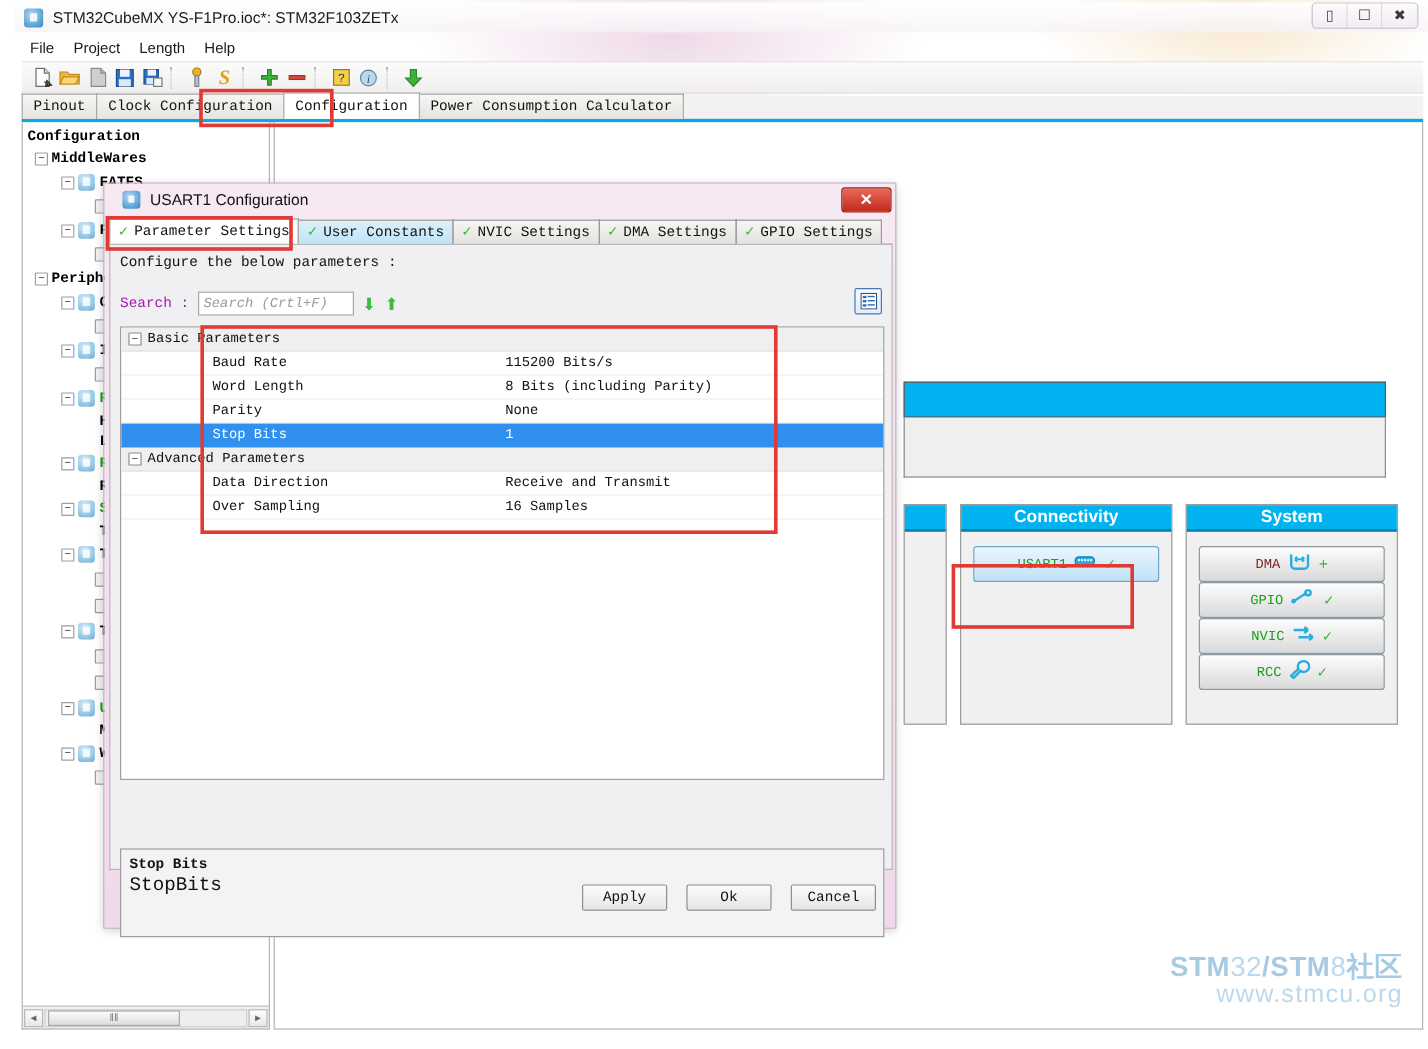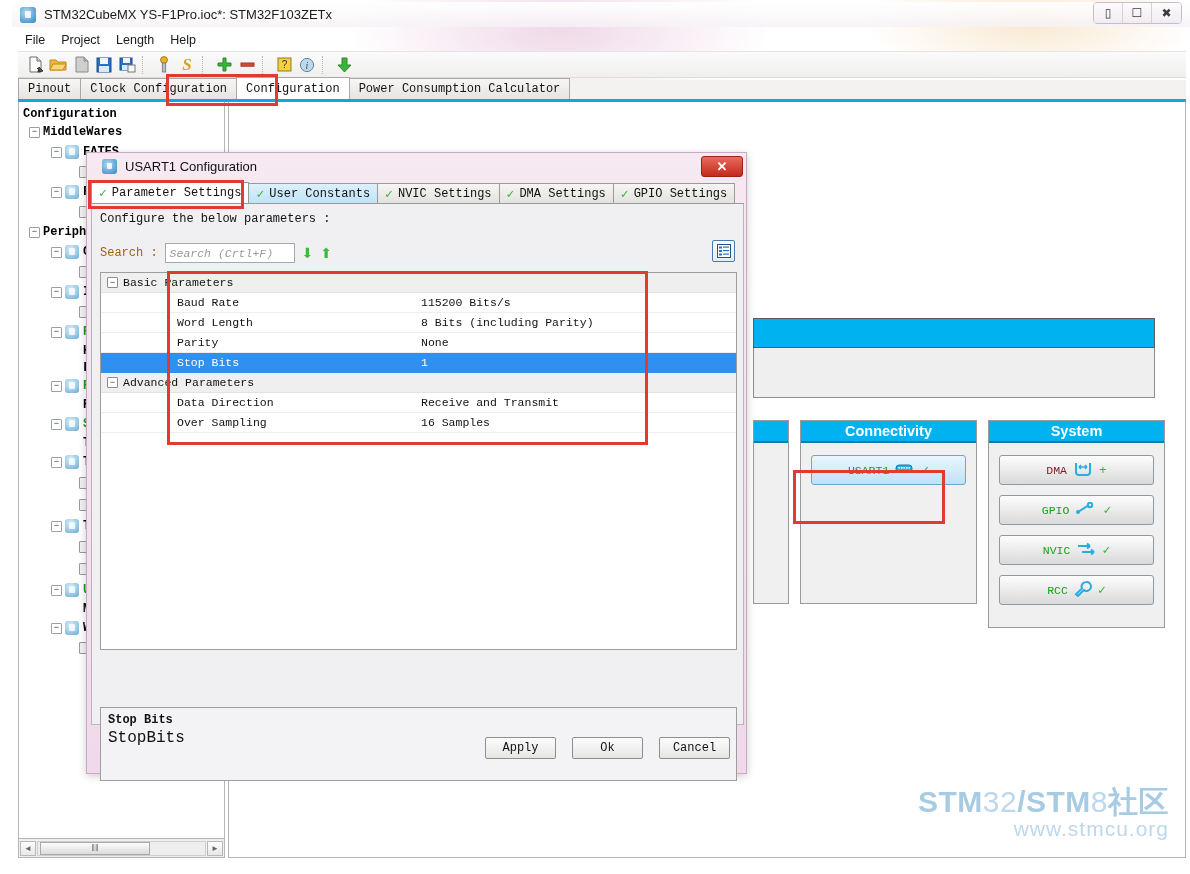--- a/index.html
+++ b/index.html
@@ -179,37 +179,37 @@
   .pcol { width: 177px; background: #f0f0f0; border: 1px solid #9a9a9a; }
   .pcol.clip { width: 36px; }
   .pcol-head {
     height: 22px; background: #00b3f0; border-bottom: 2px solid #0b7fa6;
     display: flex; align-items: center; justify-content: center;
     color: #fff; font-size: 14.5px; font-weight: bold;
     font-family: "Liberation Sans", sans-serif;
   }
   .pcol-body { padding: 12px 10px; min-height: 160px; }
   .pbtn {
-    height: 30px; margin-bottom: 10px; border: 1px solid #8e9aa3; border-radius: 3px;
+    height: 30px; border: 1px solid #8e9aa3; border-radius: 3px;
     background: linear-gradient(to bottom,#fdfdfd,#d9d9d9);
     display: flex; align-items: center; justify-content: center; gap: 6px;
     font-family: "Liberation Mono", monospace; font-size: 11.5px; color: #1aa11a;
   }
   .pbtn.sel {
     background: linear-gradient(to bottom,#eaf6fd,#bfe2f6);
     border: 1px solid #6aa9c9;
   }
   .chk { color: #35b835; font-size: 13px; }
 
   
   .wm {
     position: absolute; right: 16px; bottom: 16px; text-align: right;
     pointer-events: none; user-select: none;
   }
-  .wm1 { font-size: 30px; font-weight: bold; color: #a8cbe4; letter-spacing: .5px; line-height: 1.05; }
+  .wm1 { font-size: 23px; font-weight: bold; color: #a8cbe4; letter-spacing: .5px; line-height: 1.05; }
   .wm1 .lite { font-weight: normal; color: #bcd8ec; }
   .wm2 { font-size: 21px; color: #bcd8ec; letter-spacing: 1px; }
 
   
   .annot { position: absolute; border: 3px solid #e03a32; pointer-events: none; z-index: 60; }
 
   
   .dlg {
     position: absolute; left: 86px; top: 152px; width: 661px; height: 622px;
     background: linear-gradient(to bottom,#f7e9f2,#f3dfee 55%,#f0d9ea);
@@ -257,21 +257,21 @@
     background: #f0eff1; border: 1px solid #b7b6b8; border-top: none;
   }
   .cfg-label {
     position: absolute; left: 8px; top: 8px;
     font-family: "Liberation Mono", monospace; font-size: 12px; color: #111;
   }
   .searchrow {
     position: absolute; left: 8px; top: 36px; width: 637px; height: 26px;
     display: flex; align-items: center; gap: 7px;
   }
-  .searchrow .slbl { font-family: "Liberation Mono", monospace; font-size: 12px; color: #a16207; }
+  .searchrow .slbl { font-family: "Liberation Mono", monospace; font-size: 12px; color: #a21caf; }
   .sinput {
     width: 130px; height: 20px; background: #fff; border: 1px solid #a9a9a9;
     font-family: "Liberation Mono", monospace; font-size: 11.5px;
     color: #9a9a9a; font-style: italic; padding: 0 4px;
     display: flex; align-items: center;
   }
   .arrw { font-size: 14px; color: #3cbb3c; line-height: 1; }
   .viewbtn {
     position: absolute; right: 8px; top: 36px;
     width: 23px; height: 22px; border: 1px solid #4a78b0; border-radius: 2px;

